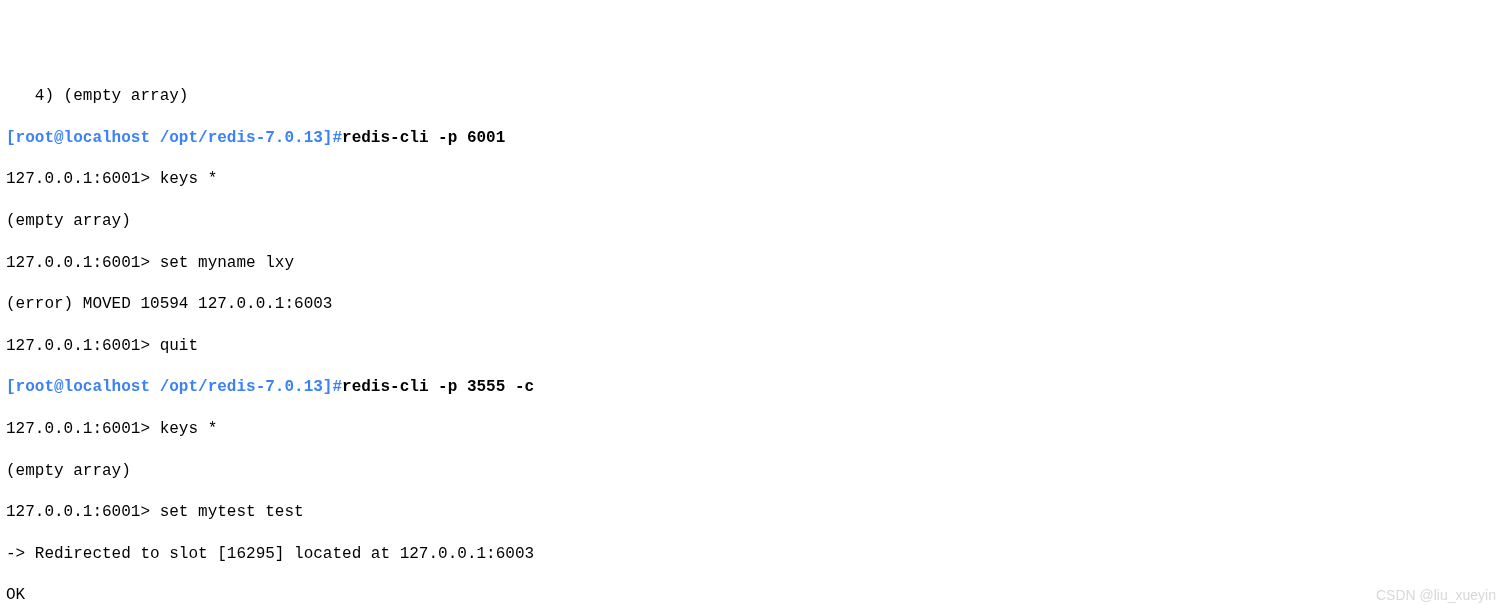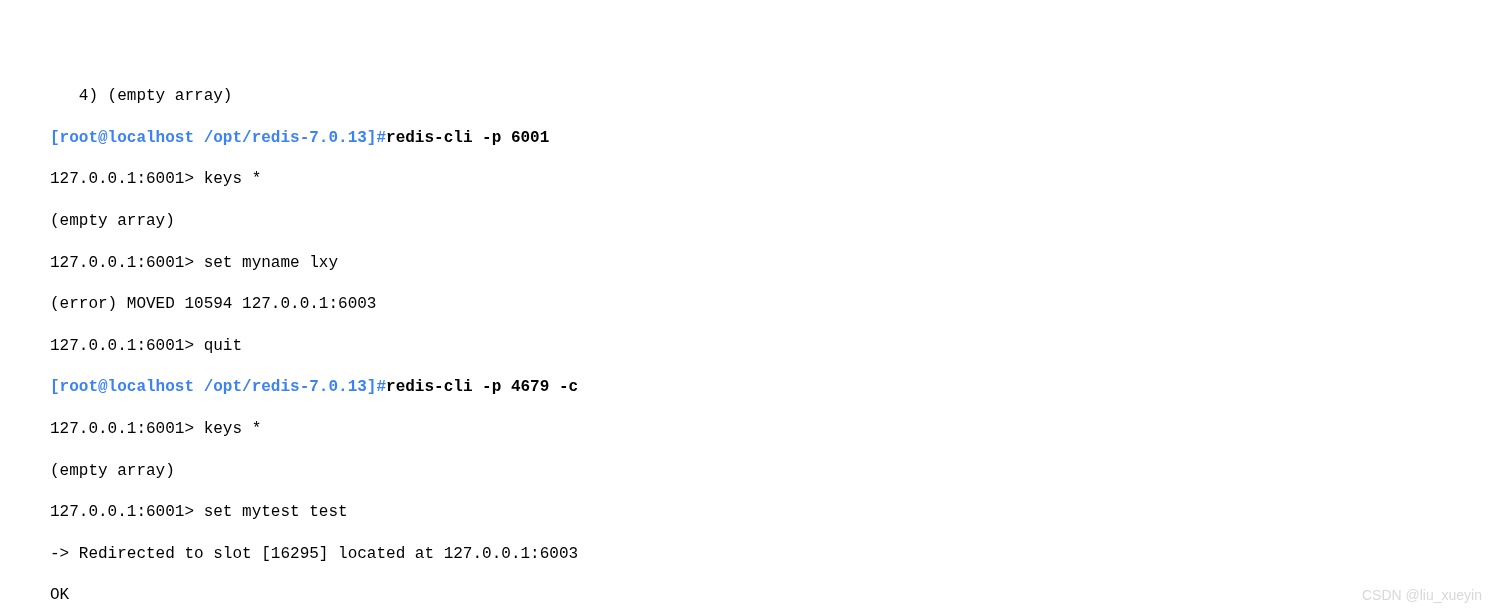--- a/index.html
+++ b/index.html
@@ -14,52 +14,51 @@
       line-height: 1.3;
       color: #000000;
       padding: 3px 6px;
       width: 1512px;
       height: 610px;
       position: relative;
       white-space: pre;
     }
     .line {
       display: block;
-      margin-left: 44px;
     }
     .magenta {
       color: #3b82f6;
       font-weight: bold;
     }
     .bold {
       font-weight: bold;
     }
     .watermark {
       position: absolute;
       bottom: 6px;
-      right: 30px;
+      right: 16px;
       color: #d8d8d8;
       font-family: Arial, sans-serif;
       font-size: 14px;
       white-space: normal;
     }
   </style>
 </head>
 <body>
 
 
 
 <span class="line">   4) (empty array)</span>
 <span class="line"><span class="magenta">[root@localhost /opt/redis-7.0.13]#</span><span class="bold">redis-cli -p 6001</span></span>
 <span class="line">127.0.0.1:6001&gt; keys *</span>
 <span class="line">(empty array)</span>
 <span class="line">127.0.0.1:6001&gt; set myname lxy</span>
 <span class="line">(error) MOVED 10594 127.0.0.1:6003</span>
 <span class="line">127.0.0.1:6001&gt; quit</span>
-<span class="line"><span class="magenta">[root@localhost /opt/redis-7.0.13]#</span><span class="bold">redis-cli -p 4679 -c</span></span>
+<span class="line"><span class="magenta">[root@localhost /opt/redis-7.0.13]#</span><span class="bold">redis-cli -p 3555 -c</span></span>
 <span class="line">127.0.0.1:6001&gt; keys *</span>
 <span class="line">(empty array)</span>
 <span class="line">127.0.0.1:6001&gt; set mytest test</span>
 <span class="line">-&gt; Redirected to slot [16295] located at 127.0.0.1:6003</span>
 <span class="line">OK</span>
 
 
 
 
 

